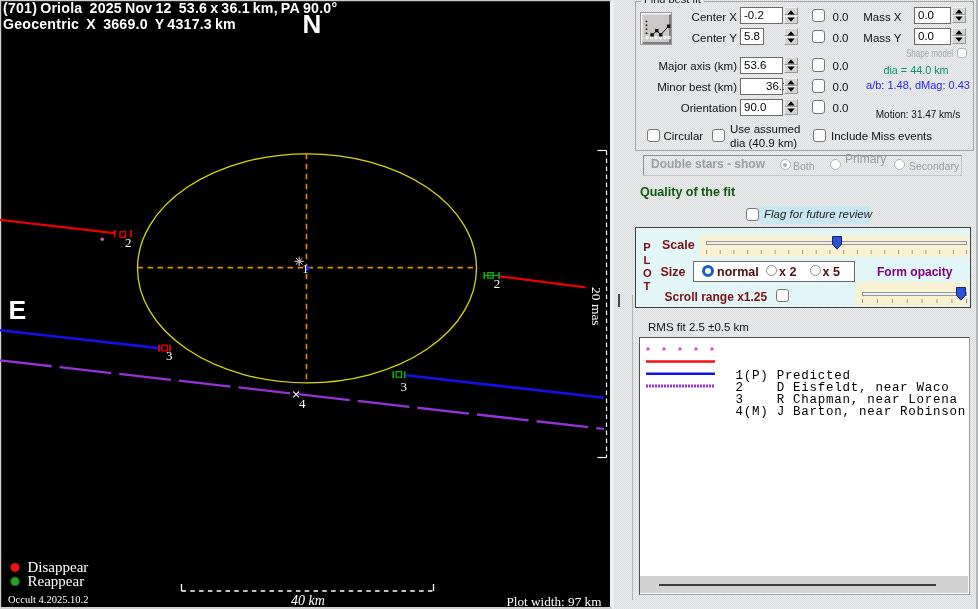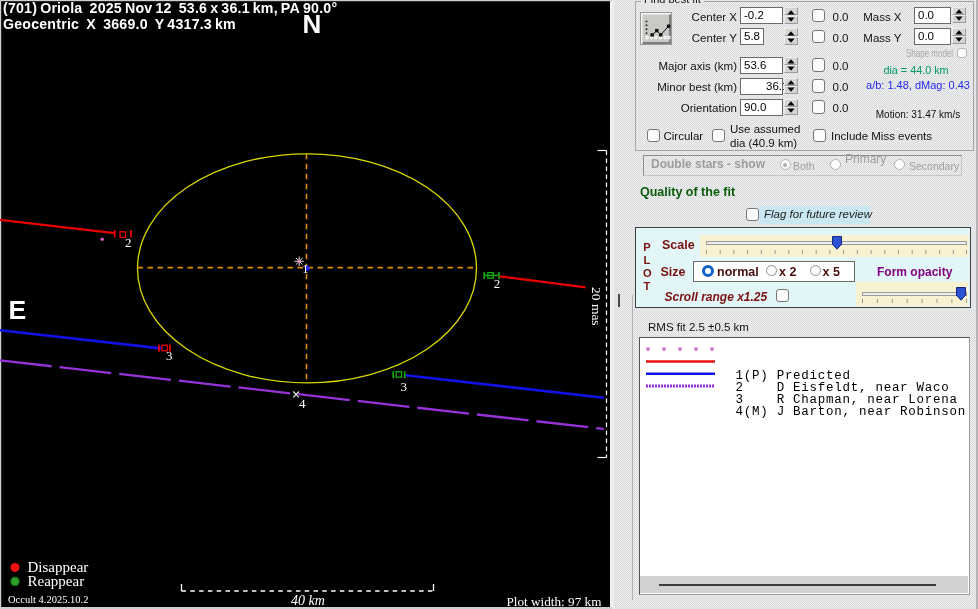--- a/index.html
+++ b/index.html
@@ -281,21 +281,21 @@
   <div class="abs maroon" style="left:48.5px;top:264.5px;font-size:12.5px;">Size</div>
   <div class="abs" style="left:80.5px;top:260.5px;width:162.5px;height:21px;background:#fff;border:1px solid #6a6a6a;box-sizing:border-box;"></div>
   <div class="abs" style="left:89.5px;top:264.5px;width:12px;height:12px;border-radius:50%;background:#fff;border:3.2px solid #1261c8;box-sizing:border-box;"></div>
   <div class="abs maroon" style="left:105px;top:264.5px;font-size:12.5px;color:#4a0e0e;">normal</div>
   <div class="radio" style="left:154px;top:265px;"></div>
   <div class="abs maroon" style="left:167px;top:264.5px;font-size:12.5px;color:#4a0e0e;">x 2</div>
   <div class="radio" style="left:197.5px;top:265px;"></div>
   <div class="abs maroon" style="left:210.5px;top:264.5px;font-size:12.5px;color:#4a0e0e;">x 5</div>
   <div class="abs" style="left:265px;top:265px;font-size:12px;font-weight:bold;color:#800080;">Form opacity</div>
 
-  <div class="abs maroon" style="left:52.5px;top:289.5px;font-size:12px;font-style:italic;">Scroll range x1.25</div>
+  <div class="abs maroon" style="left:52.5px;top:289.5px;font-size:12px;">Scroll range x1.25</div>
   <div class="cb" style="left:163.5px;top:289px;width:13px;height:13px;border-radius:3px;"></div>
 
   <div class="abs" style="left:244px;top:282px;width:112px;height:23.5px;background:#f8f2d2;"></div>
   <div class="abs" style="left:250px;top:291.5px;width:105px;height:4px;background:#eee;border:1px solid #999;box-sizing:border-box;"></div>
   <svg class="abs" style="left:250px;top:298.5px;" width="105" height="5">
       <g stroke="#999" stroke-width="1">
   <line x1="0.5" y1="0" x2="0.5" y2="4"></line>
         <line x1="15.4" y1="0" x2="15.4" y2="4"></line>
         <line x1="30.3" y1="0" x2="30.3" y2="4"></line>
         <line x1="45.2" y1="0" x2="45.2" y2="4"></line>

